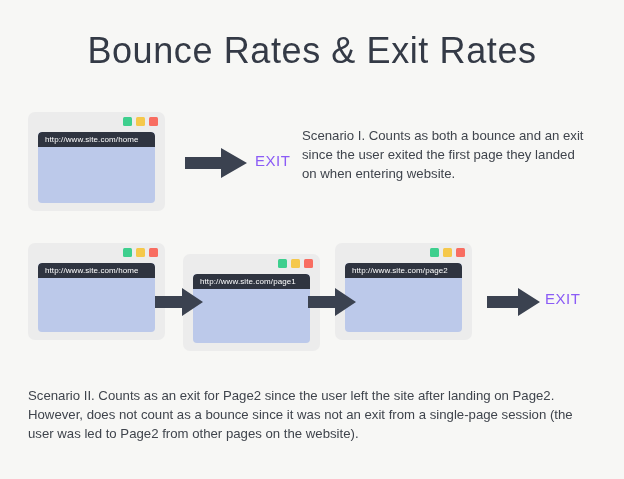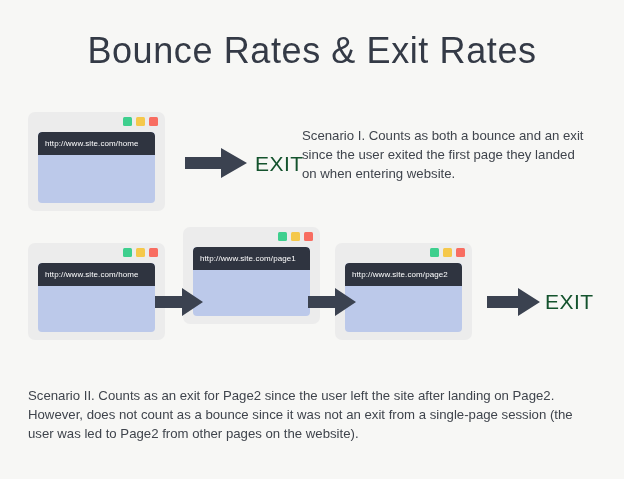--- a/index.html
+++ b/index.html
@@ -63,21 +63,21 @@
     position: absolute;
     left: 10px;
     right: 10px;
     top: 20px;
     bottom: 8px;
     background: #bcc9ea;
     border-radius: 4px;
     overflow: hidden;
   }
   .urlbar {
-    height: 23px;
+    height: 15px;
     background: #2f3440;
     border-radius: 4px 4px 0 0;
     display: flex;
     align-items: center;
     padding-left: 7px;
     box-sizing: border-box;
   }
   .urlbar span {
     font-size: 8px;
     color: #ffffff;
@@ -88,22 +88,22 @@
   
   .arrow {
     position: absolute;
     display: block;
   }
   .arrow svg { display: block; }
 
   
   .exit-label {
     position: absolute;
-    font-size: 21px;
-    color: #14532d;
+    font-size: 15px;
+    color: #8b5cf6;
     letter-spacing: 0.5px;
     white-space: nowrap;
   }
 
   
   .scenario-text {
     position: absolute;
     font-size: 13.2px;
     line-height: 19px;
     color: #3f444c;
@@ -155,21 +155,21 @@
       <span class="dot yellow"></span>
       <span class="dot red"></span>
     </div>
     <div class="browser-screen">
       <div class="urlbar">
         <span>http://www.site.com/home</span>
       </div>
     </div>
   </div>
 
-  <div class="browser" id="s2-window-2" style="left:183px; top:227px; width:137px; height:97px;">
+  <div class="browser" id="s2-window-2" style="left:183px; top:254px; width:137px; height:97px;">
     <div class="browser-dots">
       <span class="dot green"></span>
       <span class="dot yellow"></span>
       <span class="dot red"></span>
     </div>
     <div class="browser-screen">
       <div class="urlbar">
         <span>http://www.site.com/page1</span>
       </div>
     </div>

